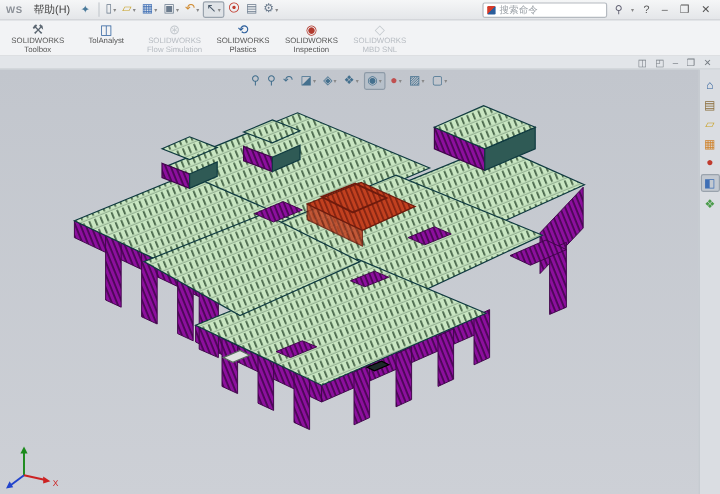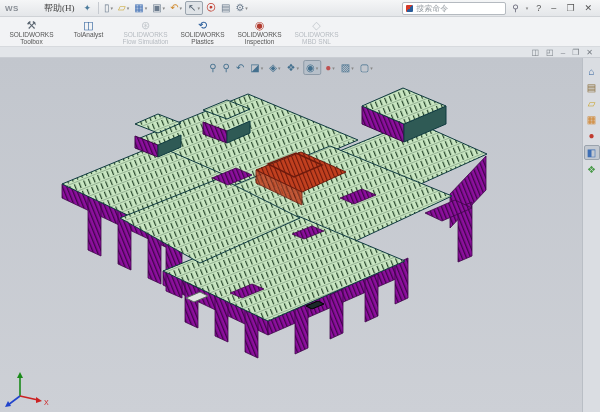--- a/index.html
+++ b/index.html
@@ -1,22 +1,22 @@
 <!DOCTYPE html>
 <html style="--background_top: #c2c6cd; --background_bottom: #cdd0d6; --panel_green: #c9e6c2; --panel_green_dark: #27462b; --panel_row_line: #96b394; --beam_purple: #8d0f9e; --beam_purple_dark: #40054a; --accent_red: #c2401f; --accent_red_dark: #6e1a0c; --edge_teal: #0f3a40; --triad_x: #cc2222; --triad_y: #1a8a1a; --triad_z: #2244cc;"><head>
 <meta charset="utf-8">
 <style>
   html,body{margin:0;padding:0;}
   body{width:600px;height:412px;overflow:hidden;font-family:"Liberation Sans",sans-serif;
        -webkit-font-smoothing:antialiased;background:#e9eaec;}
   
   .titlebar{height:16px;display:flex;align-items:center;position:relative;
     background:linear-gradient(#f5f6f7,#e4e6e9);border-bottom:1px solid #cfd2d6;font-size:9px;color:#555;}
-  .logo{font-weight:bold;color:#8a8f96;margin:0 20px 0 5px;font-size:8px;letter-spacing:.5px;}
-  .menuitem{padding:0 5px;color:#444;font-family:Liberation Serif, serif;}
+  .logo{font-weight:bold;color:#8a8f96;margin:0 4px 0 5px;font-size:8px;letter-spacing:.5px;}
+  .menuitem{padding:0 5px;color:#444;}
   .pin{color:#4a7a9b;font-size:9px;margin:0 4px;}
   .tb-sep{width:1px;height:12px;background:#c6cad0;margin:0 3px;}
   .qa{display:flex;align-items:center;gap:1px;}
   .qa-btn{display:flex;align-items:center;padding:1px 2px;border-radius:2px;}
   .qa-btn .glyph{font-size:10px;line-height:10px;}
   .qa-btn.pressed{border:1px solid #9aa4ae;background:#dfe3e7;}
   .caret{font-size:5px;color:#888;margin-left:1px;}
   .wtitle{position:absolute;left:0;right:0;text-align:center;color:#4a4a4a;font-size:9px;pointer-events:none;}
   .tbright{margin-left:auto;display:flex;align-items:center;gap:6px;padding-right:6px;position:relative;z-index:2;}
   .searchbox{display:flex;align-items:center;gap:3px;width:96px;height:11px;background:#fff;

